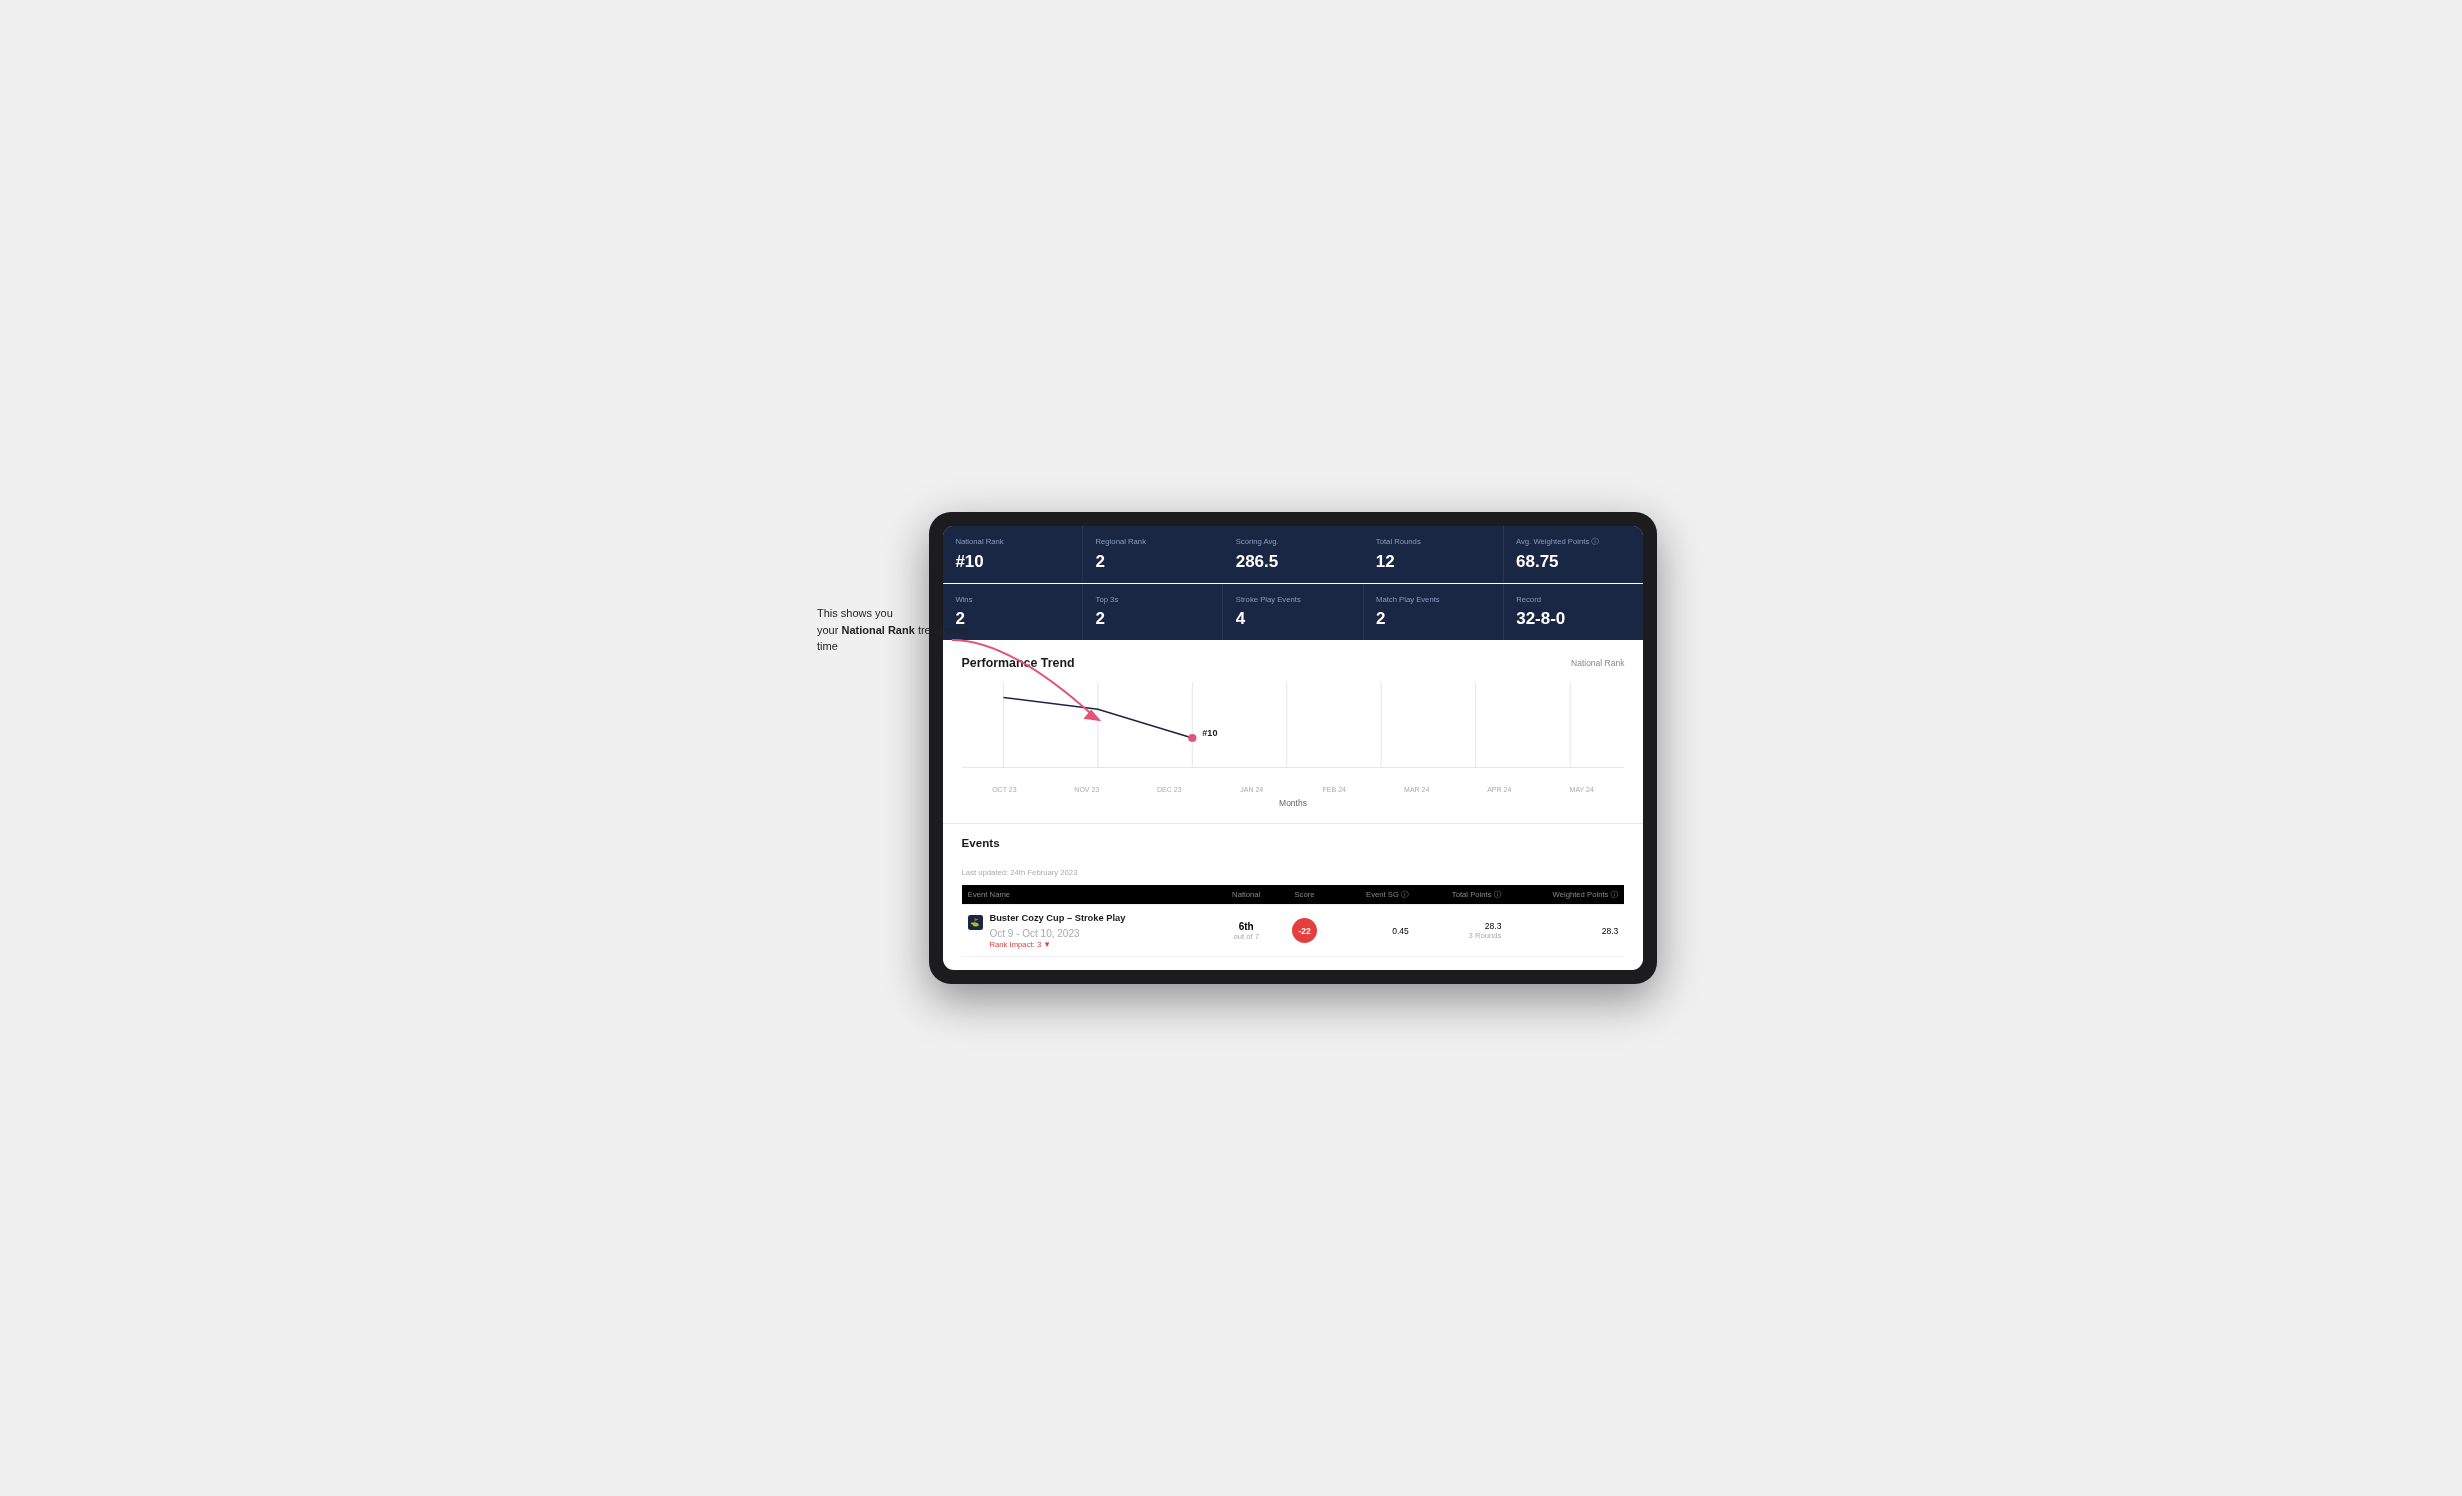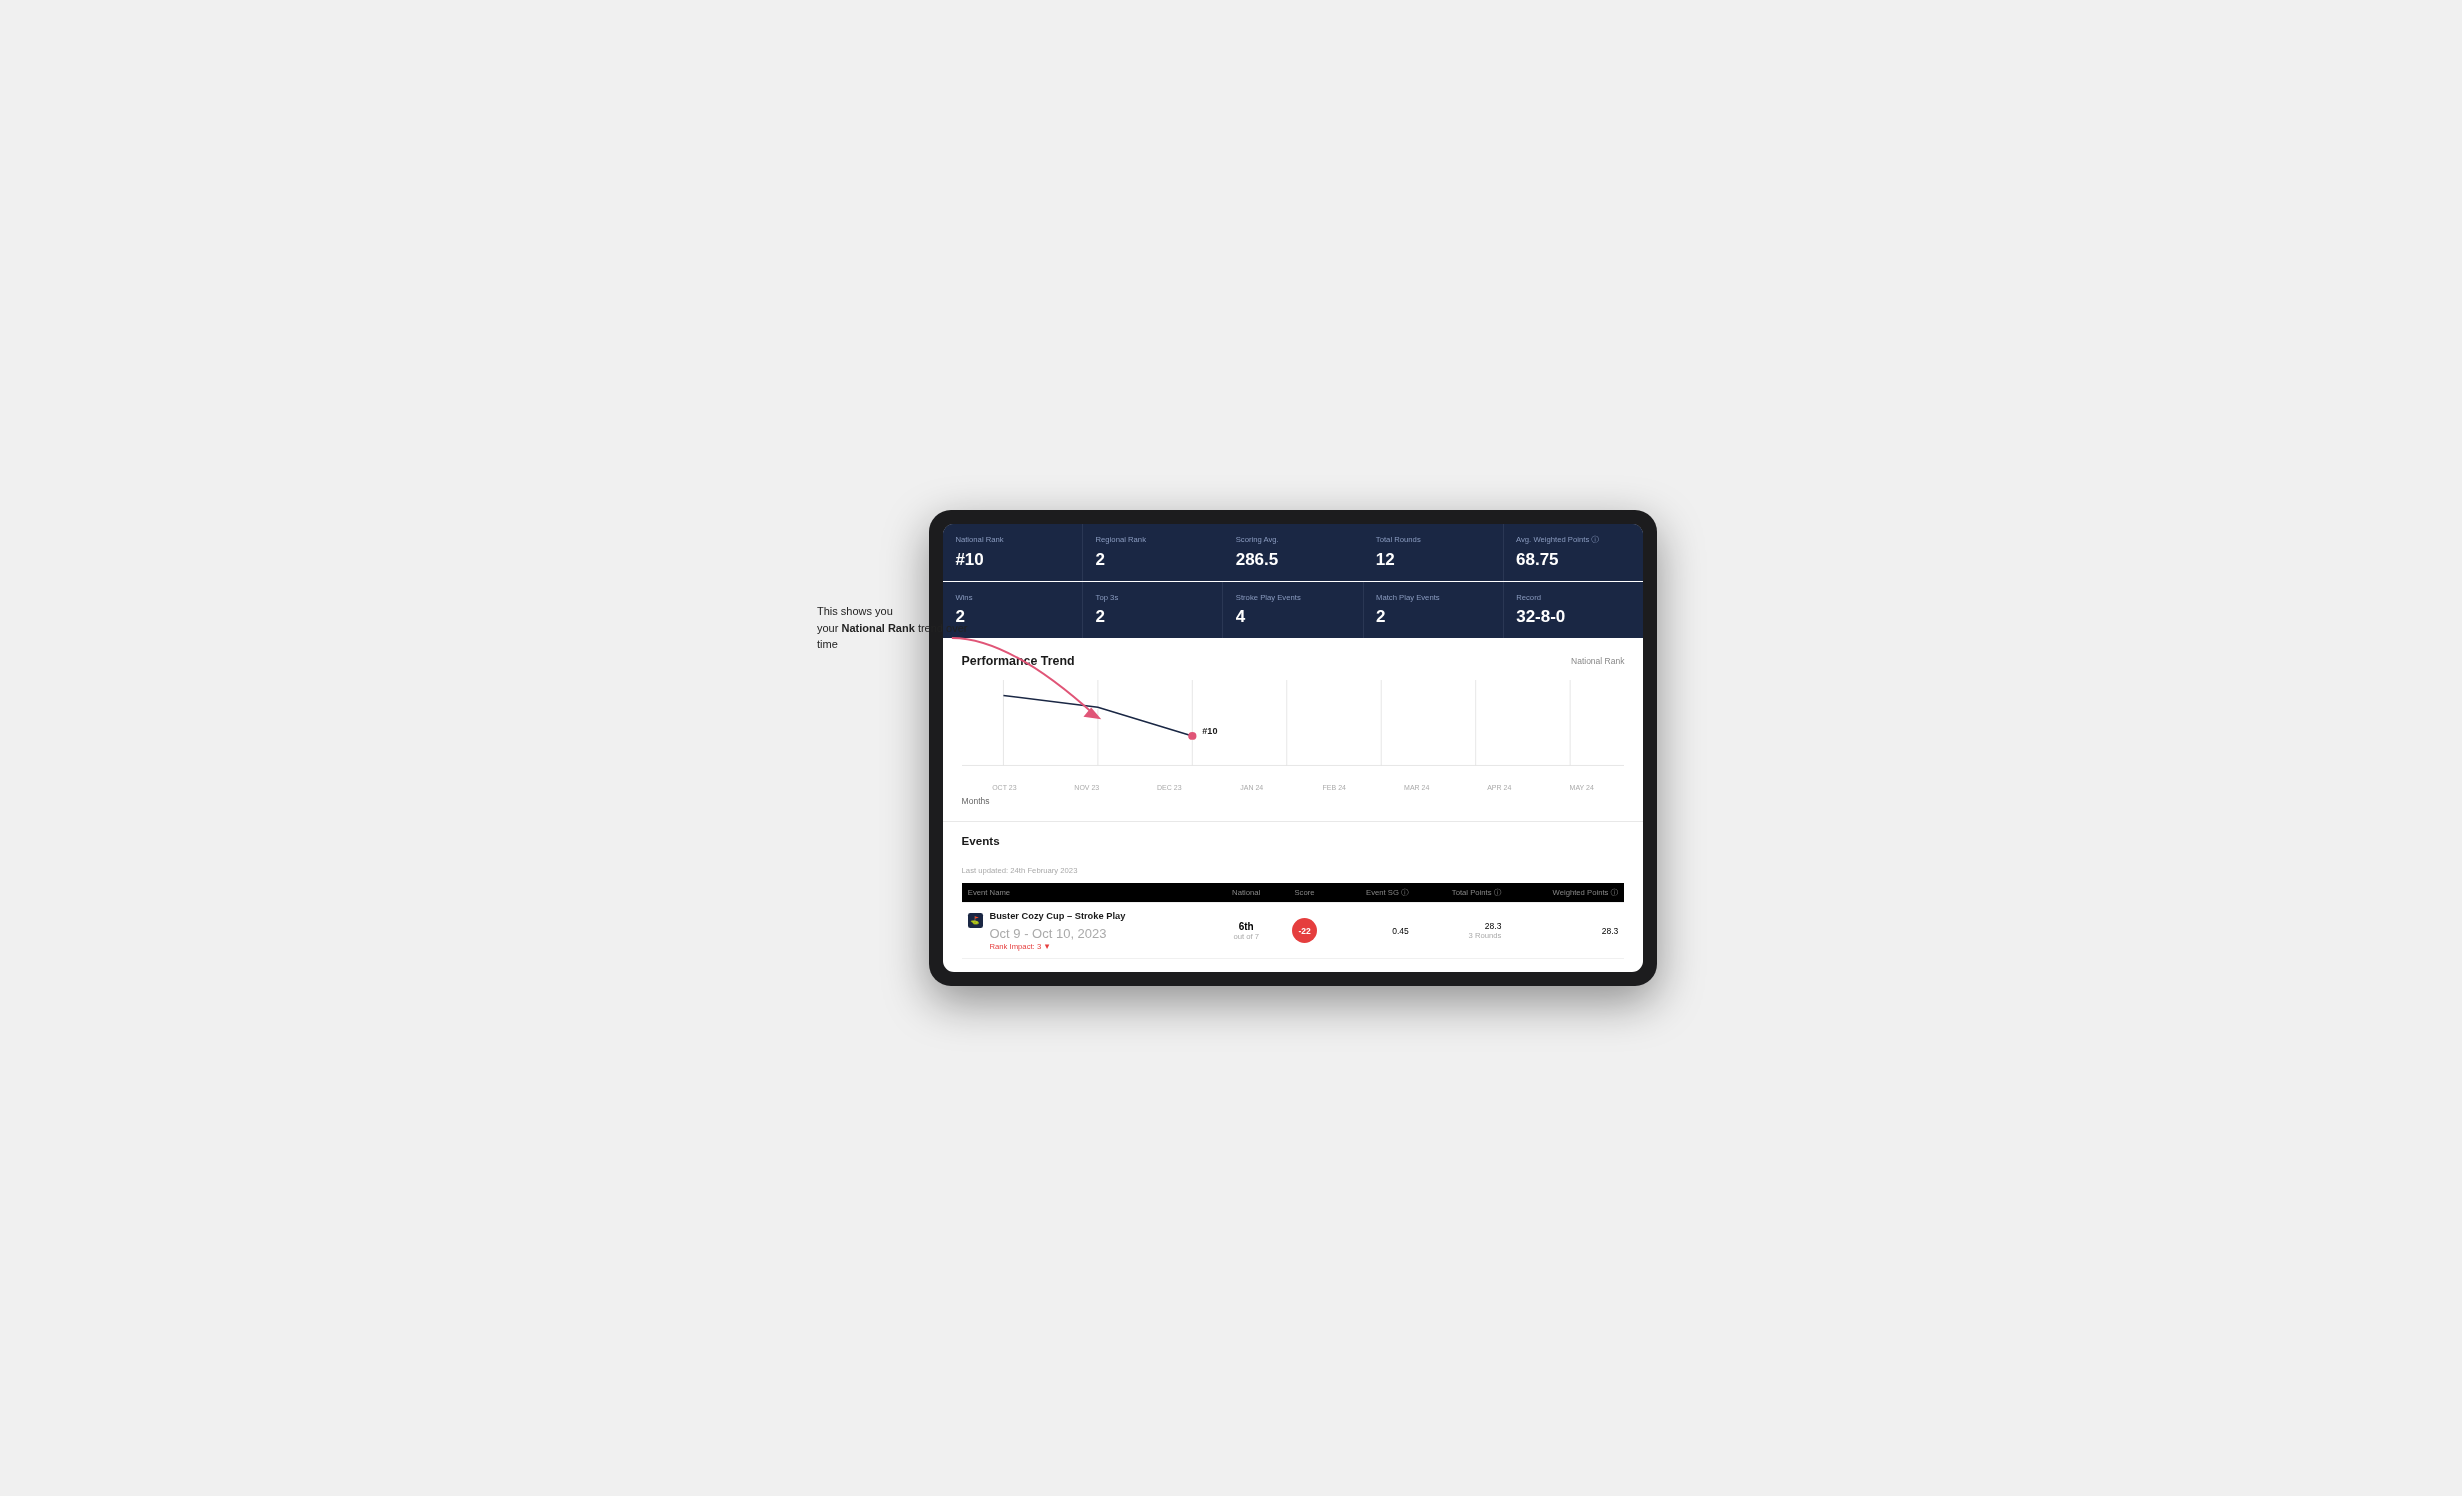--- a/index.html
+++ b/index.html
@@ -133,20 +133,21 @@
       padding: 0 1.5px;
       margin-top: 3.1px;
     }
     .chart-x-label {
       font-size: 7px;
       color: #aaa;
       text-align: center;
       flex: 1;
     }
     .chart-x-axis-title {
+      text-align: center;
       font-size: 8.5px;
       color: #666;
       margin-top: 4.6px;
       margin-bottom: 7.7px;
     }
 
     
     .events-section {
       padding: 12.4px 18.6px;
     }
@@ -204,21 +205,21 @@
       font-size: 7.7px;
       flex-shrink: 0;
       margin-top: 1.5px;
     }
     .event-name-info .event-name {
       font-size: 9.3px;
       font-weight: 600;
       color: #1a1a1a;
     }
     .event-name-info .event-date {
-      font-size: 13px;
+      font-size: 10px;
       color: #aaa;
       margin-top: 5px;
     }
     .event-name-info .event-rank-impact {
       font-size: 7.7px;
       color: #555;
       margin-top: 0.8px;
     }
     .event-rank-impact span {
       color: #e53e3e;

